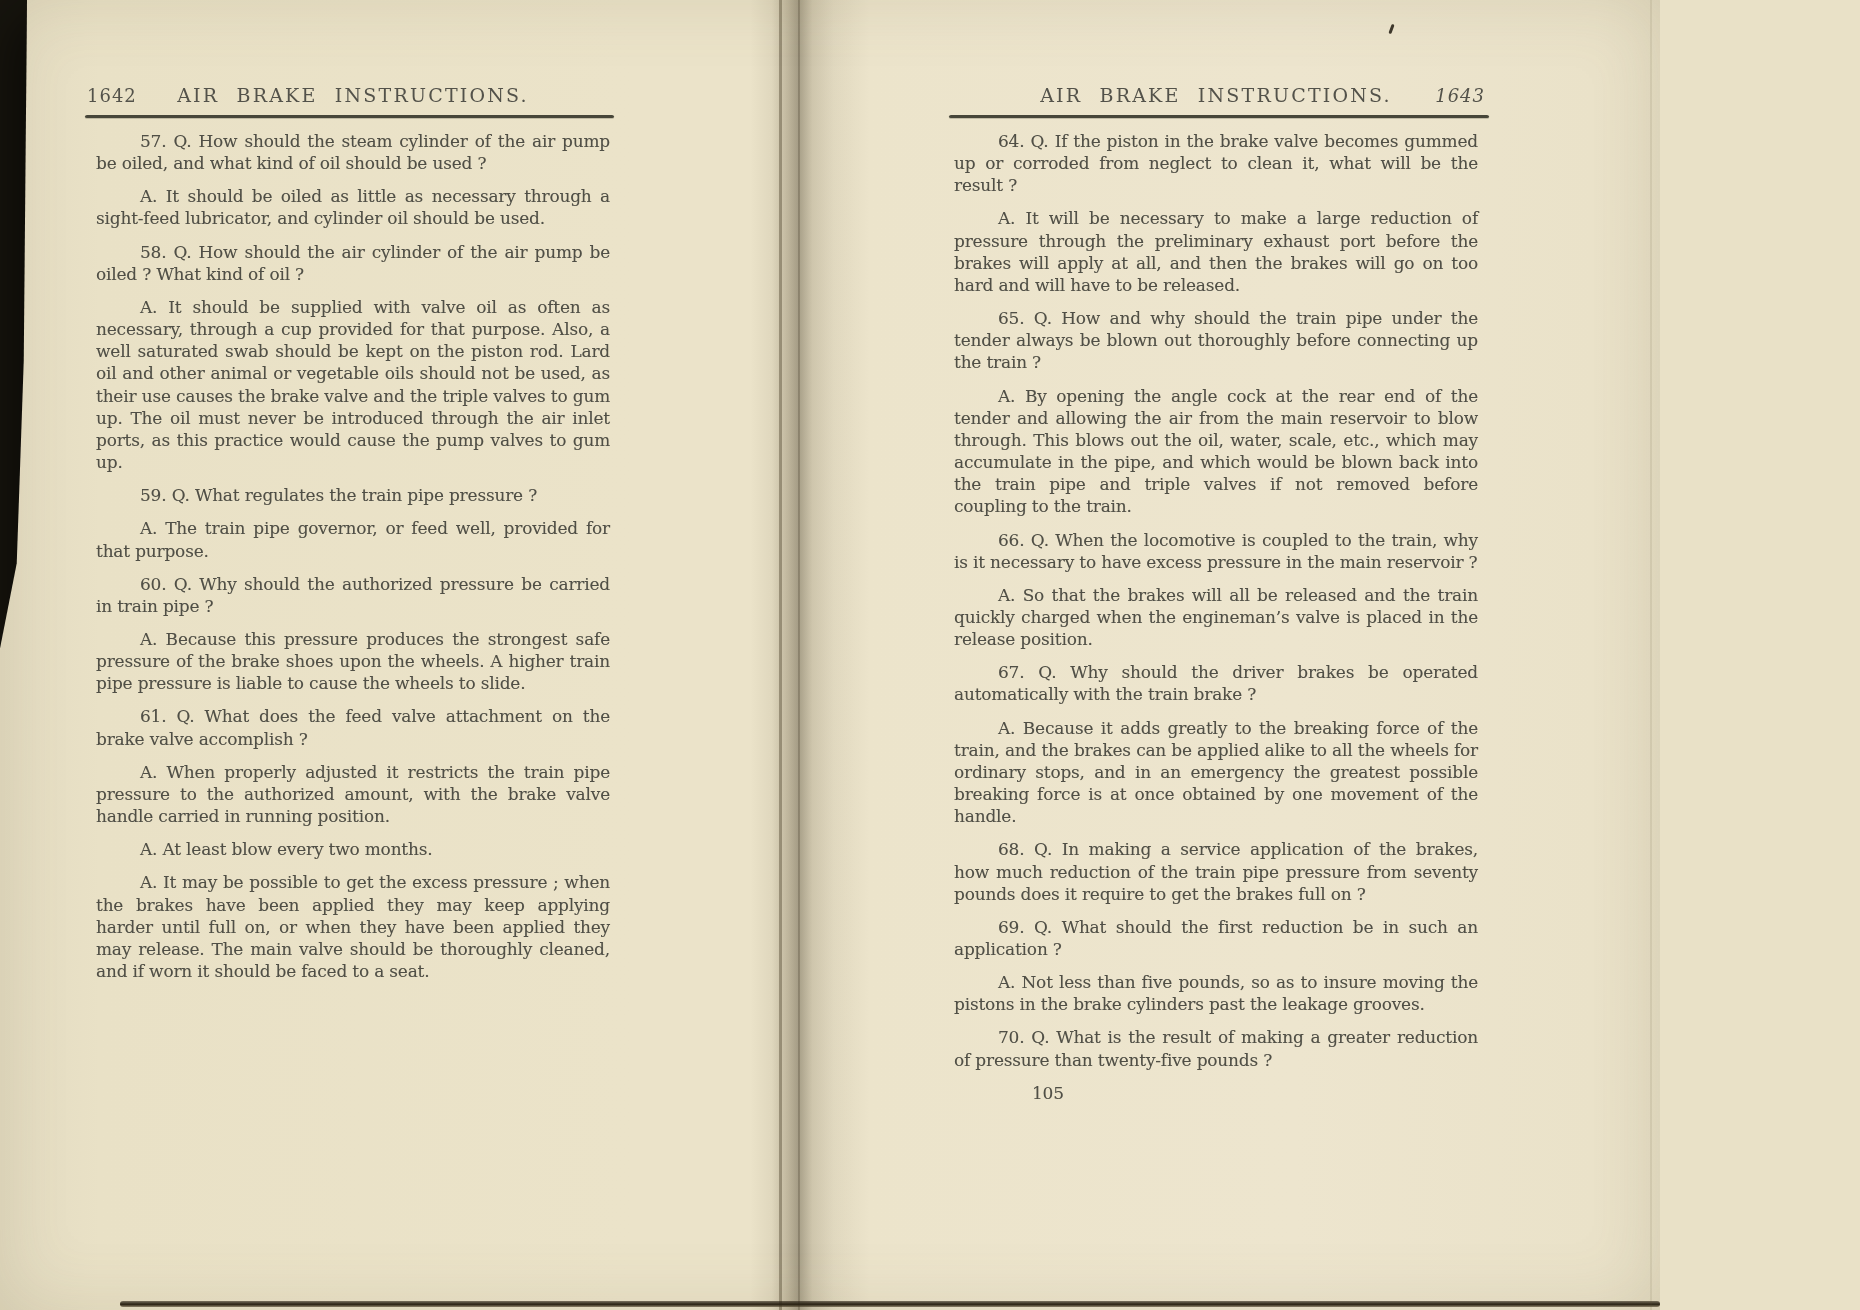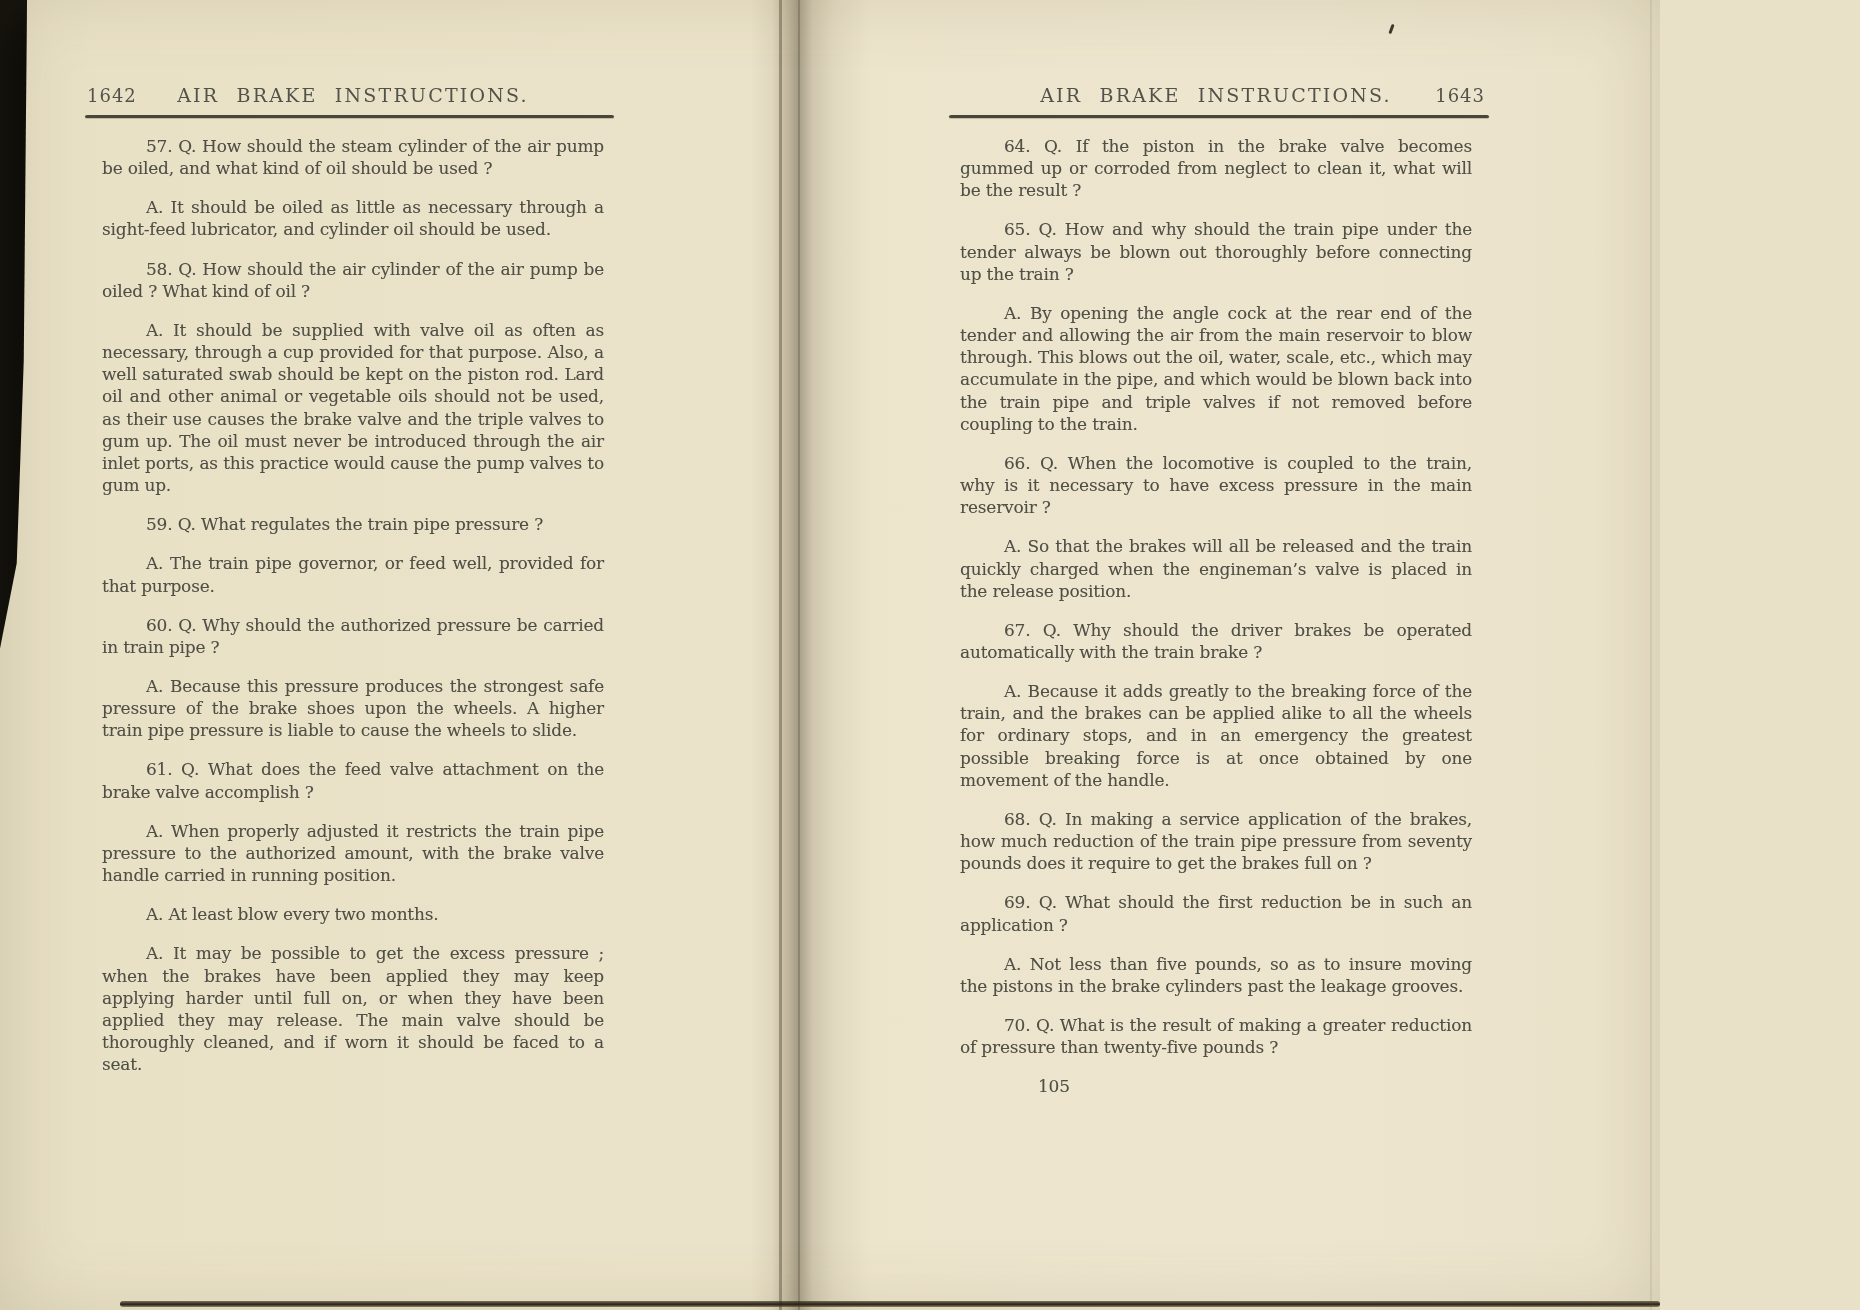--- a/index.html
+++ b/index.html
@@ -58,35 +58,35 @@
   .page.left{left:85px;width:536px;}
   .page.right{left:943px;width:546px;}
   .pagehead{position:relative;height:30px;}
   .running-title{
     display:block;text-align:center;
     font-size:19px;letter-spacing:2.2px;word-spacing:9px;
     color:#53524a;
   }
   .folio{position:absolute;top:1px;font-size:18px;letter-spacing:1px;color:#53524a;}
   .folio-left{left:2px;}
-  .folio-right{right:4px;}
+  .folio-right{right:4px;font-style:italic;}
   .head-rule{
     height:3px;margin-top:1px;background:#474639;border-radius:2px/50%;
     box-shadow:0 1px 0 rgba(71,70,57,0.25);
   }
   .page.left .head-rule{width:529px;}
   .page.right .head-rule{width:540px;margin-left:6px;}
   .body{
     margin-top:12px;
     font-size:16.9px;line-height:22.15px;letter-spacing:-0.15px;
     text-align:justify;
     color:#504f46;
     text-shadow:0.2px 0.3px 0 rgba(80,78,68,0.30);
   }
-  .body p{margin:17px;text-indent:44px;}
+  .body p{margin:11px;text-indent:44px;}
   .body p.folio-foot{text-indent:0;padding-left:78px;text-align:left;}
 </style>
 </head>
 <body>
 
 <div class="scan">
 
   <div class="edge-black"></div>
   <div class="gutter"></div>
   <div class="gutter-line l1"></div>
@@ -118,20 +118,21 @@
   </div>
 
   <div class="page right">
     <div class="pagehead">
       <span class="running-title">AIR BRAKE INSTRUCTIONS.</span>
       <span class="folio folio-right">1643</span>
     </div>
     <div class="head-rule"></div>
     <div class="body">
       <p>64. Q. If the piston in the brake valve becomes gummed up or corroded from neglect to clean it, what will be the result&nbsp;?</p>
+      <p>A. It will be necessary to make a large reduction of pressure through the preliminary exhaust port before the brakes will apply at all, and then the brakes will go on too hard and will have to be released.</p>
       <p>65. Q. How and why should the train pipe under the tender always be blown out thoroughly before connecting up the train&nbsp;?</p>
       <p>A. By opening the angle cock at the rear end of the tender and allowing the air from the main reservoir to blow through. This blows out the oil, water, scale, etc., which may accumulate in the pipe, and which would be blown back into the train pipe and triple valves if not removed before coupling to the train.</p>
       <p>66. Q. When the locomotive is coupled to the train, why is it necessary to have excess pressure in the main reservoir&nbsp;?</p>
       <p>A. So that the brakes will all be released and the train quickly charged when the engineman’s valve is placed in the release position.</p>
       <p>67. Q. Why should the driver brakes be operated automatically with the train brake&nbsp;?</p>
       <p>A. Because it adds greatly to the breaking force of the train, and the brakes can be applied alike to all the wheels for ordinary stops, and in an emergency the greatest possible breaking force is at once obtained by one movement of the handle.</p>
       <p>68. Q. In making a service application of the brakes, how much reduction of the train pipe pressure from seventy pounds does it require to get the brakes full on&nbsp;?</p>
       <p>69. Q. What should the first reduction be in such an application&nbsp;?</p>
       <p>A. Not less than five pounds, so as to insure moving the pistons in the brake cylinders past the leakage grooves.</p>
       <p>70. Q. What is the result of making a greater reduction of pressure than twenty-five pounds&nbsp;?</p>

